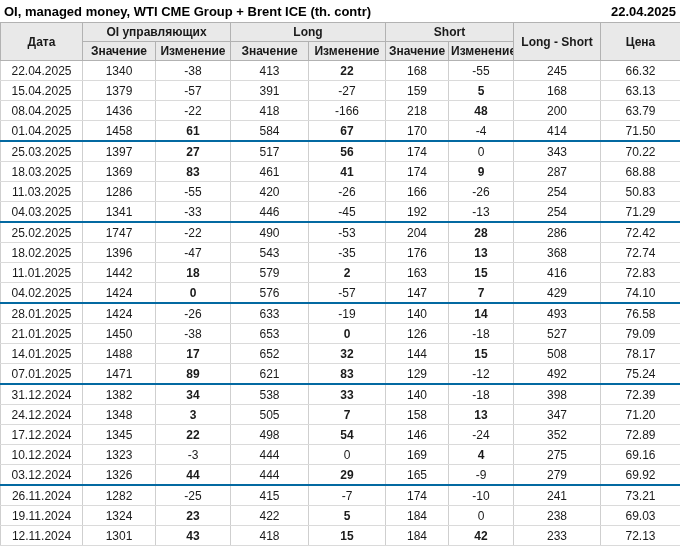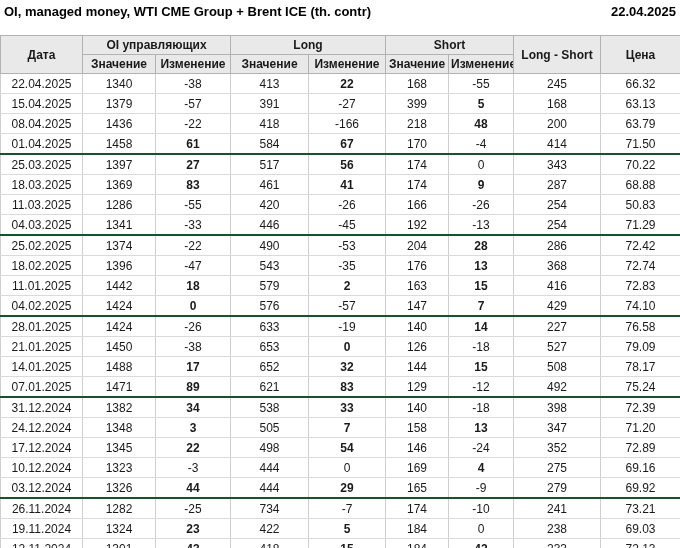--- a/index.html
+++ b/index.html
@@ -3,41 +3,41 @@
 <meta charset="utf-8">
 <style>
   html, body { margin:0; padding:0; }
   body {
     width:680px; height:548px; background:#ffffff; overflow:hidden;
     font-family:"Liberation Sans", sans-serif; color:#111;
     box-sizing:border-box;
   }
   .titlebar {
     display:flex; justify-content:space-between; align-items:center;
-    padding:4px 4px 16px 4px; height:15px;
+    padding:4px 4px 3px 4px; height:15px;
   }
   .titlebar .title { font-size:13px; font-weight:bold; color:#000; }
   .titlebar .date  { font-size:13px; font-weight:bold; color:#000; }
 
   table.oi {
     border-collapse:collapse; table-layout:fixed; width:680px;
     font-size:12px;
   }
   table.oi th {
     background:var(--header-bg); border:1px solid #b2b2b2;
     font-size:12px; font-weight:bold; color:#1a1a1a;
     height:18px; padding:0 2px; text-align:center; overflow:hidden; white-space:nowrap;
   }
   table.oi td {
     border:1px solid #cfcfcf; border-bottom:1px solid #dadada;
     text-align:center; height:19px; padding:0 2px;
     color:#1a1a1a; overflow:hidden; white-space:nowrap;
   }
   table.oi { border:1px solid #a8a8a8; }
-  tr.month-start td { border-top:2px solid #14532d; }
+  tr.month-start td { border-top:2px solid #0369a1; }
   td.pos { color:var(--pos);font-weight:bold; }
   td.neg { color:var(--neg);margin-top:19px; }
 </style>
 </head>
 <body>
 
 <div class="titlebar">
   <span class="title">OI, managed money, WTI CME Group + Brent ICE (th. contr)</span>
   <span class="date">22.04.2025</span>
 </div>
@@ -83,21 +83,21 @@
         <td class="neg">-55</td>
         <td>245</td>
         <td>66.32</td>
       </tr>
       <tr>
         <td>15.04.2025</td>
         <td>1379</td>
         <td class="neg">-57</td>
         <td>391</td>
         <td class="neg">-27</td>
-        <td>399</td>
+        <td>159</td>
         <td class="pos">5</td>
         <td>168</td>
         <td>63.13</td>
       </tr>
       <tr>
         <td>08.04.2025</td>
         <td>1436</td>
         <td class="neg">-22</td>
         <td>418</td>
         <td class="neg">-166</td>
@@ -156,21 +156,21 @@
         <td class="neg">-33</td>
         <td>446</td>
         <td class="neg">-45</td>
         <td>192</td>
         <td class="neg">-13</td>
         <td>254</td>
         <td>71.29</td>
       </tr>
       <tr class="month-start">
         <td>25.02.2025</td>
-        <td>1374</td>
+        <td>1747</td>
         <td class="neg">-22</td>
         <td>490</td>
         <td class="neg">-53</td>
         <td>204</td>
         <td class="pos">28</td>
         <td>286</td>
         <td>72.42</td>
       </tr>
       <tr>
         <td>18.02.2025</td>
@@ -206,21 +206,21 @@
         <td>74.10</td>
       </tr>
       <tr class="month-start">
         <td>28.01.2025</td>
         <td>1424</td>
         <td class="neg">-26</td>
         <td>633</td>
         <td class="neg">-19</td>
         <td>140</td>
         <td class="pos">14</td>
-        <td>227</td>
+        <td>493</td>
         <td>76.58</td>
       </tr>
       <tr>
         <td>21.01.2025</td>
         <td>1450</td>
         <td class="neg">-38</td>
         <td>653</td>
         <td class="pos">0</td>
         <td>126</td>
         <td class="neg">-18</td>
@@ -301,21 +301,21 @@
         <td class="pos">29</td>
         <td>165</td>
         <td class="neg">-9</td>
         <td>279</td>
         <td>69.92</td>
       </tr>
       <tr class="month-start">
         <td>26.11.2024</td>
         <td>1282</td>
         <td class="neg">-25</td>
-        <td>734</td>
+        <td>415</td>
         <td class="neg">-7</td>
         <td>174</td>
         <td class="neg">-10</td>
         <td>241</td>
         <td>73.21</td>
       </tr>
       <tr>
         <td>19.11.2024</td>
         <td>1324</td>
         <td class="pos">23</td>

